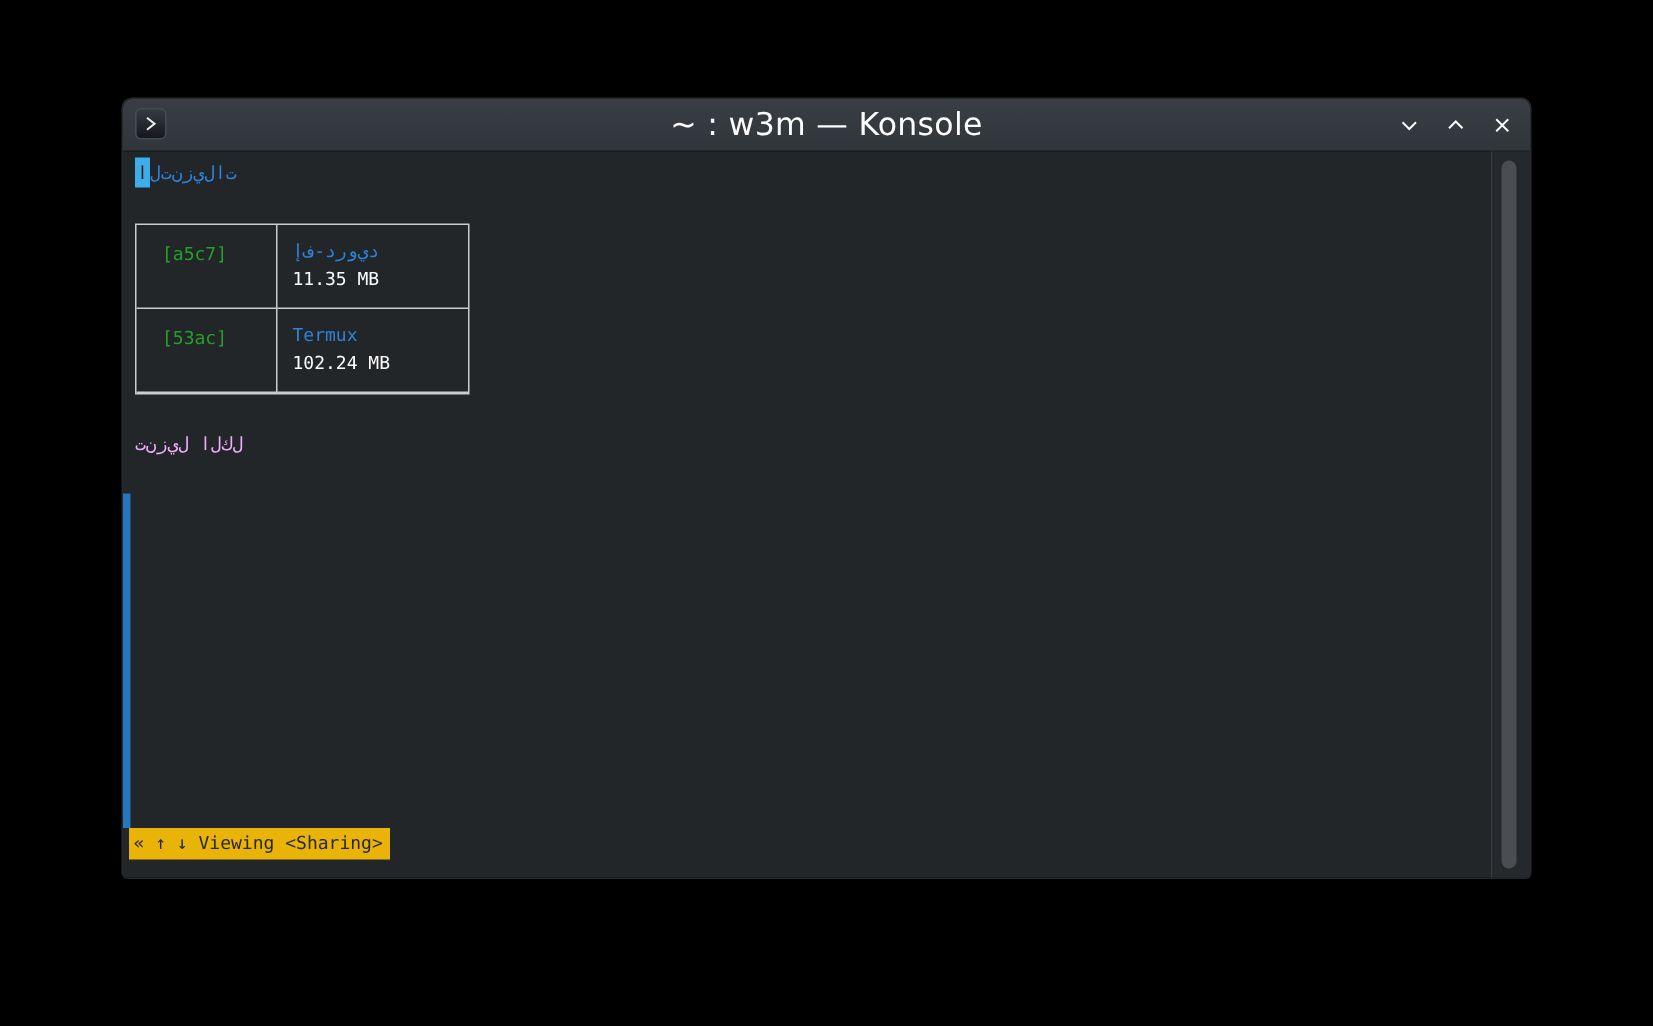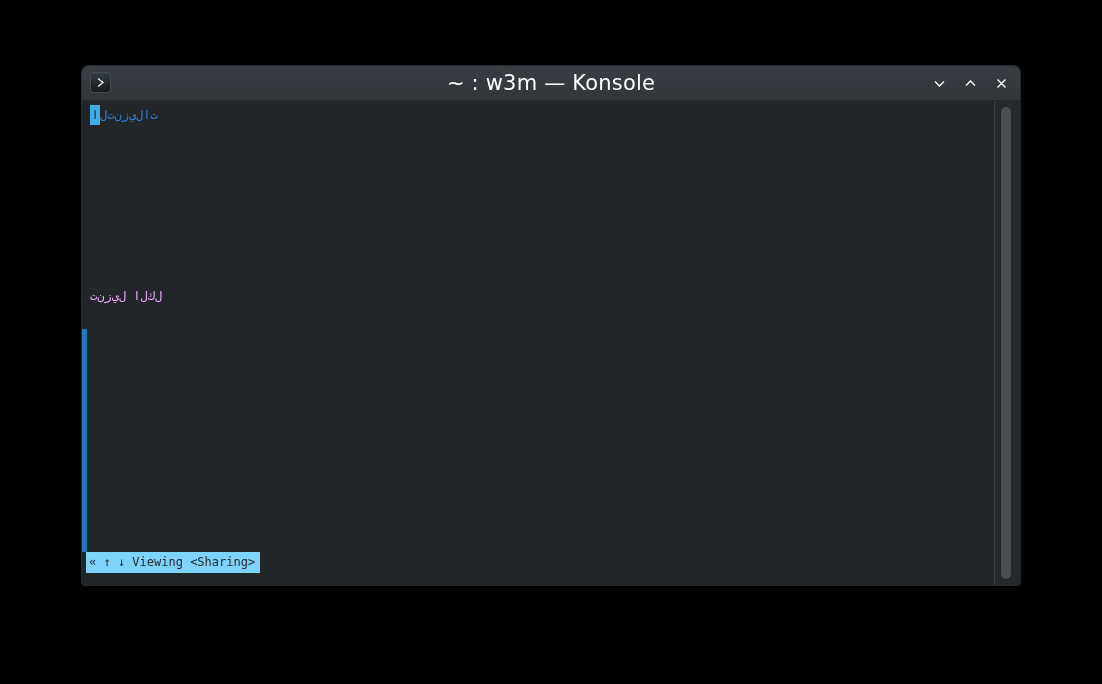--- a/index.html
+++ b/index.html
@@ -148,21 +148,21 @@
     background: #2577c0;
   }
 
   
   .status-bar {
     position: absolute;
     left: 4px;
     top: 451px;
     height: 21px;
     line-height: 21px;
-    background: #7dd3fc;
+    background: #eab308;
     color: #26292c;
     padding: 0 5px 0 3px;
     white-space: nowrap;
   }
 
   
   .scroll-separator {
     position: absolute;
     right: 25px;
     top: 0;
@@ -219,20 +219,36 @@
       </div>
     </div>
   </div>
 
   <div class="terminal">
 
     <div class="page-heading">
       <span class="cursor-block raw-ar">ا</span><span class="raw-ar">ل‌ت‌ن‌ز‌ي‌ل‌ا‌ت</span>
     </div>
 
+    <div class="dl-table">
+      <div class="dl-cell id-cell">
+        <span>[a5c7]</span>
+      </div>
+      <div class="dl-cell info-cell">
+        <span class="dl-name raw-ar">إ‌ف‌-‌د‌ر‌و‌ي‌د</span>
+        <span class="dl-size">11.35 MB</span>
+      </div>
+      <div class="dl-cell id-cell dl-row-last">
+        <span>[53ac]</span>
+      </div>
+      <div class="dl-cell info-cell dl-row-last">
+        <span class="dl-name">Termux</span>
+        <span class="dl-size">102.24 MB</span>
+      </div>
+    </div>
 
     <div class="download-all raw-ar">ت‌ن‌ز‌ي‌ل‌ ‌ا‌ل‌ك‌ل</div>
 
     <div class="left-bar"></div>
 
     <div class="status-bar">« ↑ ↓ Viewing &lt;Sharing&gt;</div>
 
     <div class="scroll-separator"></div>
     <div class="scroll-track">
       <div class="scroll-thumb"></div>

